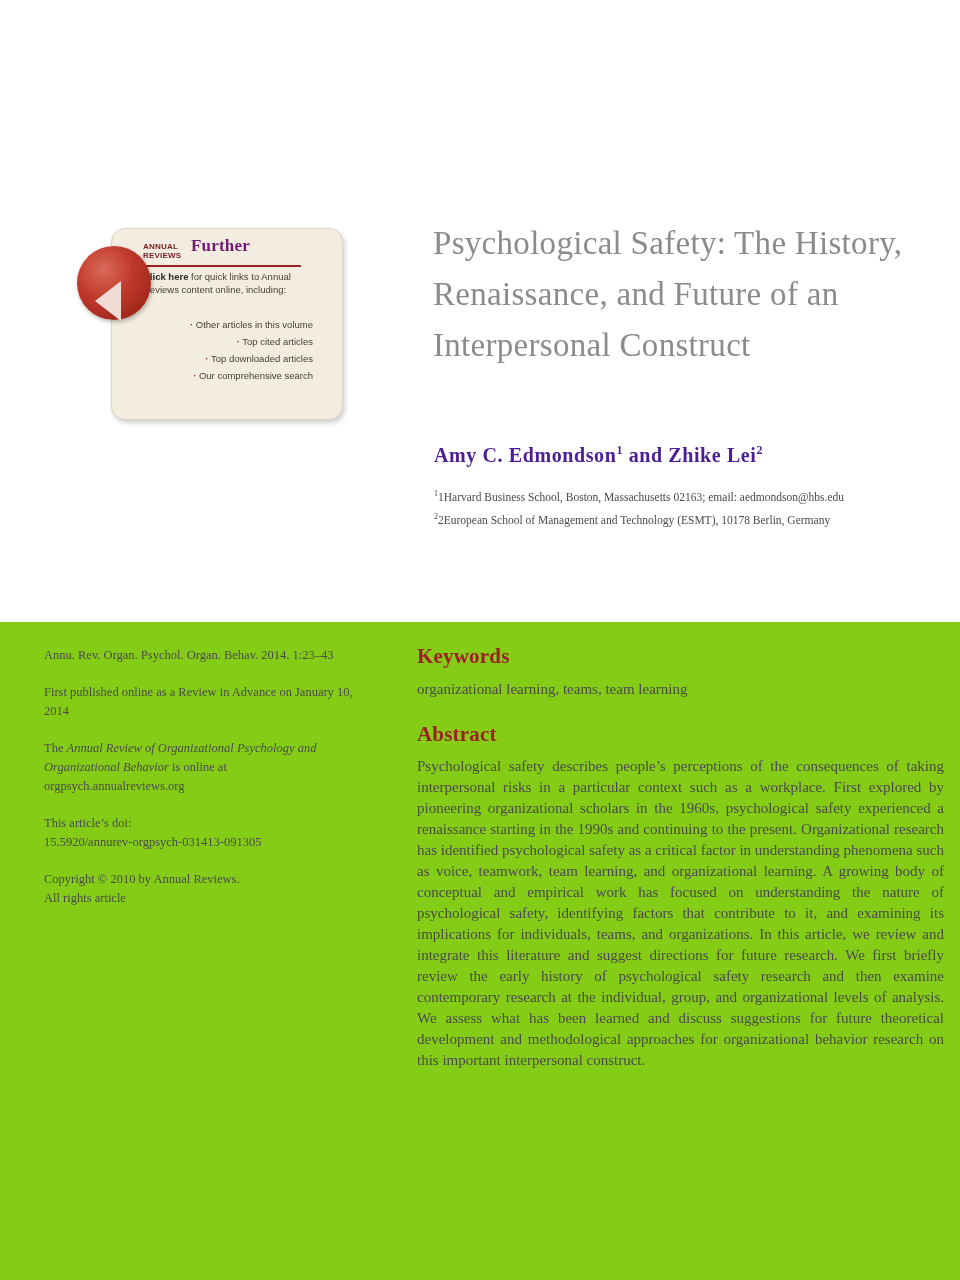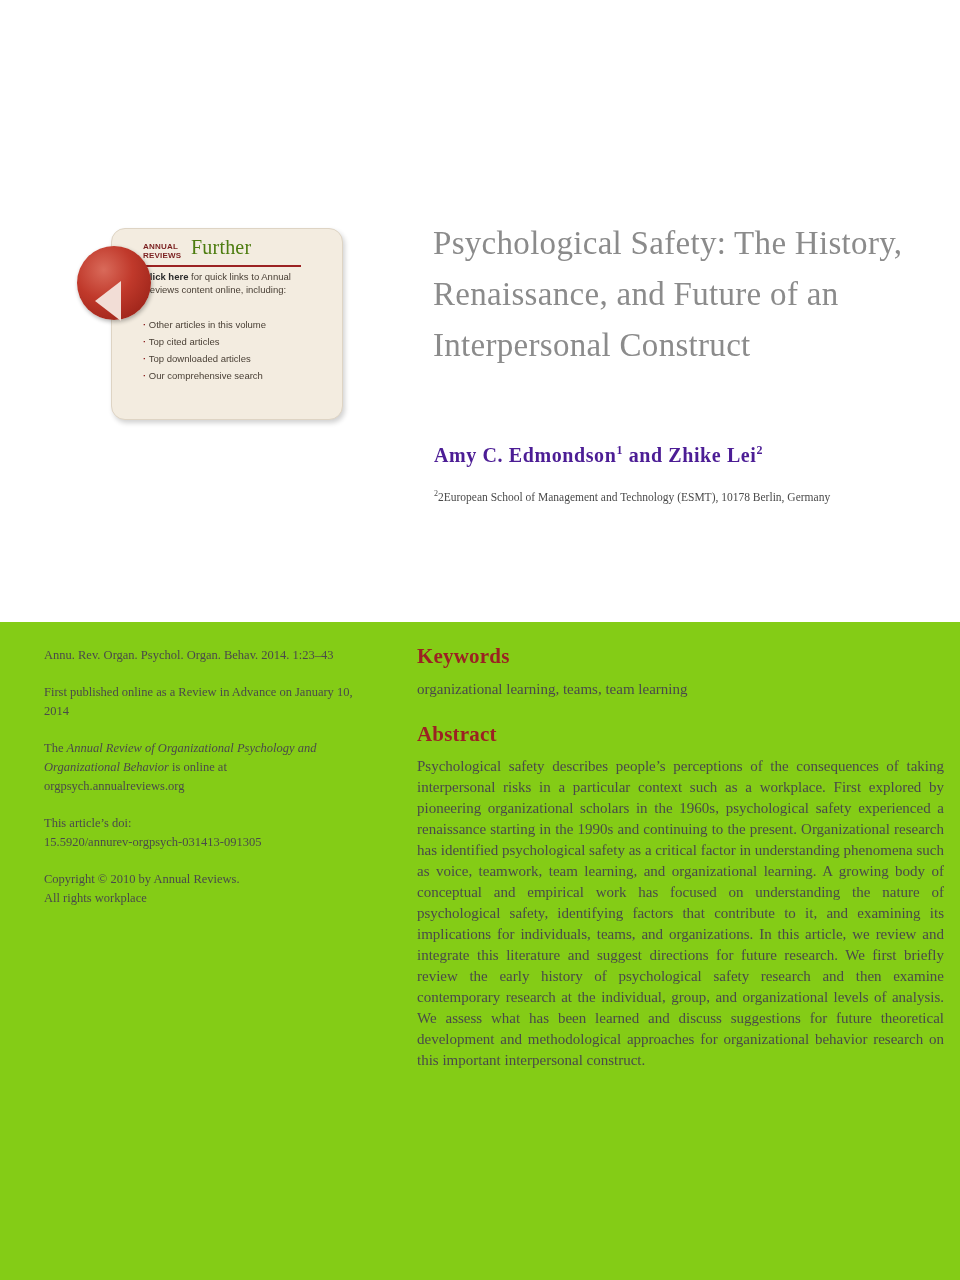--- a/index.html
+++ b/index.html
@@ -66,23 +66,23 @@
     line-height: 9px;
     color: #7a1f1f;
     font-weight: bold;
     letter-spacing: 0.2px;
   }
   .further-word {
     position: absolute;
     left: 48px;
     top: 0px;
     font-family: "Liberation Serif", serif;
-    font-size: 20px;
-    font-weight: normal;
-    color: #4d7c0f;
+    font-size: 17px;
+    font-weight: bold;
+    color: #701a75;
     letter-spacing: 0.2px;
   }
   .rule-red {
     position: absolute;
     left: 0px;
     top: 29px;
     width: 158px;
     height: 1.5px;
     background: #9b2222;
   }
@@ -101,20 +101,21 @@
   }
   .bullets {
     position: absolute;
     left: 66px;
     top: 88px;
     width: 170px;
     font-family: "Liberation Sans", sans-serif;
     font-size: 9.5px;
     line-height: 17px;
     color: #4a4036;
+    text-align: right;
   }
   .bullets div::before {
     content: "\00b7\00a0";
     color: #8a1c1c;
     font-weight: bold;
   }
   .badge-circle {
     position: absolute;
     left: 0px;
     top: 18px;
@@ -256,39 +257,40 @@
       <div class="badge-circle">
         <div class="badge-arrow"></div>
       </div>
     </div>
 
     <div class="title">Psychological Safety: The History, Renaissance, and Future of an Interpersonal Construct</div>
 
     <div class="authors">Amy C. Edmondson<sup>1</sup> and Zhike Lei<sup>2</sup></div>
 
     <div class="affil">
+      <div><sup>1</sup><span>1Harvard Business School, Boston, Massachusetts 02163; email: aedmondson@hbs.edu</span></div>
       <div><sup>2</sup><span>2European School of Management and Technology (ESMT), 10178 Berlin, Germany</span></div>
     </div>
   </div>
 
   <div class="lower-zone">
 
     <div class="left-col">
       <p>Annu. Rev. Organ. Psychol. Organ. Behav. 2014. 1:23–43</p>
       <p>First published online as a Review in Advance on January 10, 2014</p>
       <p>
         <span>The </span><i>Annual Review of Organizational Psychology and Organizational Behavior</i><span> is online at orgpsych.annualreviews.org</span>
       </p>
       <p>
         <span>This article’s doi:</span><br>
         <span>15.5920/annurev-orgpsych-031413-091305</span>
       </p>
       <p>
         <span>Copyright © 2010 by Annual Reviews.</span><br>
-        <span>All rights workplace</span>
+        <span>All rights article</span>
       </p>
     </div>
 
     <div class="right-col">
       <h2 class="sec-head">Keywords</h2>
       <p class="keywords-text">organizational learning, teams, team learning</p>
       <h2 class="sec-head">Abstract</h2>
       <p class="abstract-text">Psychological safety describes people’s perceptions of the consequences of taking interpersonal risks in a particular context such as a workplace. First explored by pioneering organizational scholars in the 1960s, psychological safety experienced a renaissance starting in the 1990s and continuing to the present. Organizational research has identified psychological safety as a critical factor in understanding phenomena such as voice, teamwork, team learning, and organizational learning. A growing body of conceptual and empirical work has focused on understanding the nature of psychological safety, identifying factors that contribute to it, and examining its implications for individuals, teams, and organizations. In this article, we review and integrate this literature and suggest directions for future research. We first briefly review the early history of psychological safety research and then examine contemporary research at the individual, group, and organizational levels of analysis. We assess what has been learned and discuss suggestions for future theoretical development and methodological approaches for organizational behavior research on this important interpersonal construct.</p>
     </div>
   </div>

